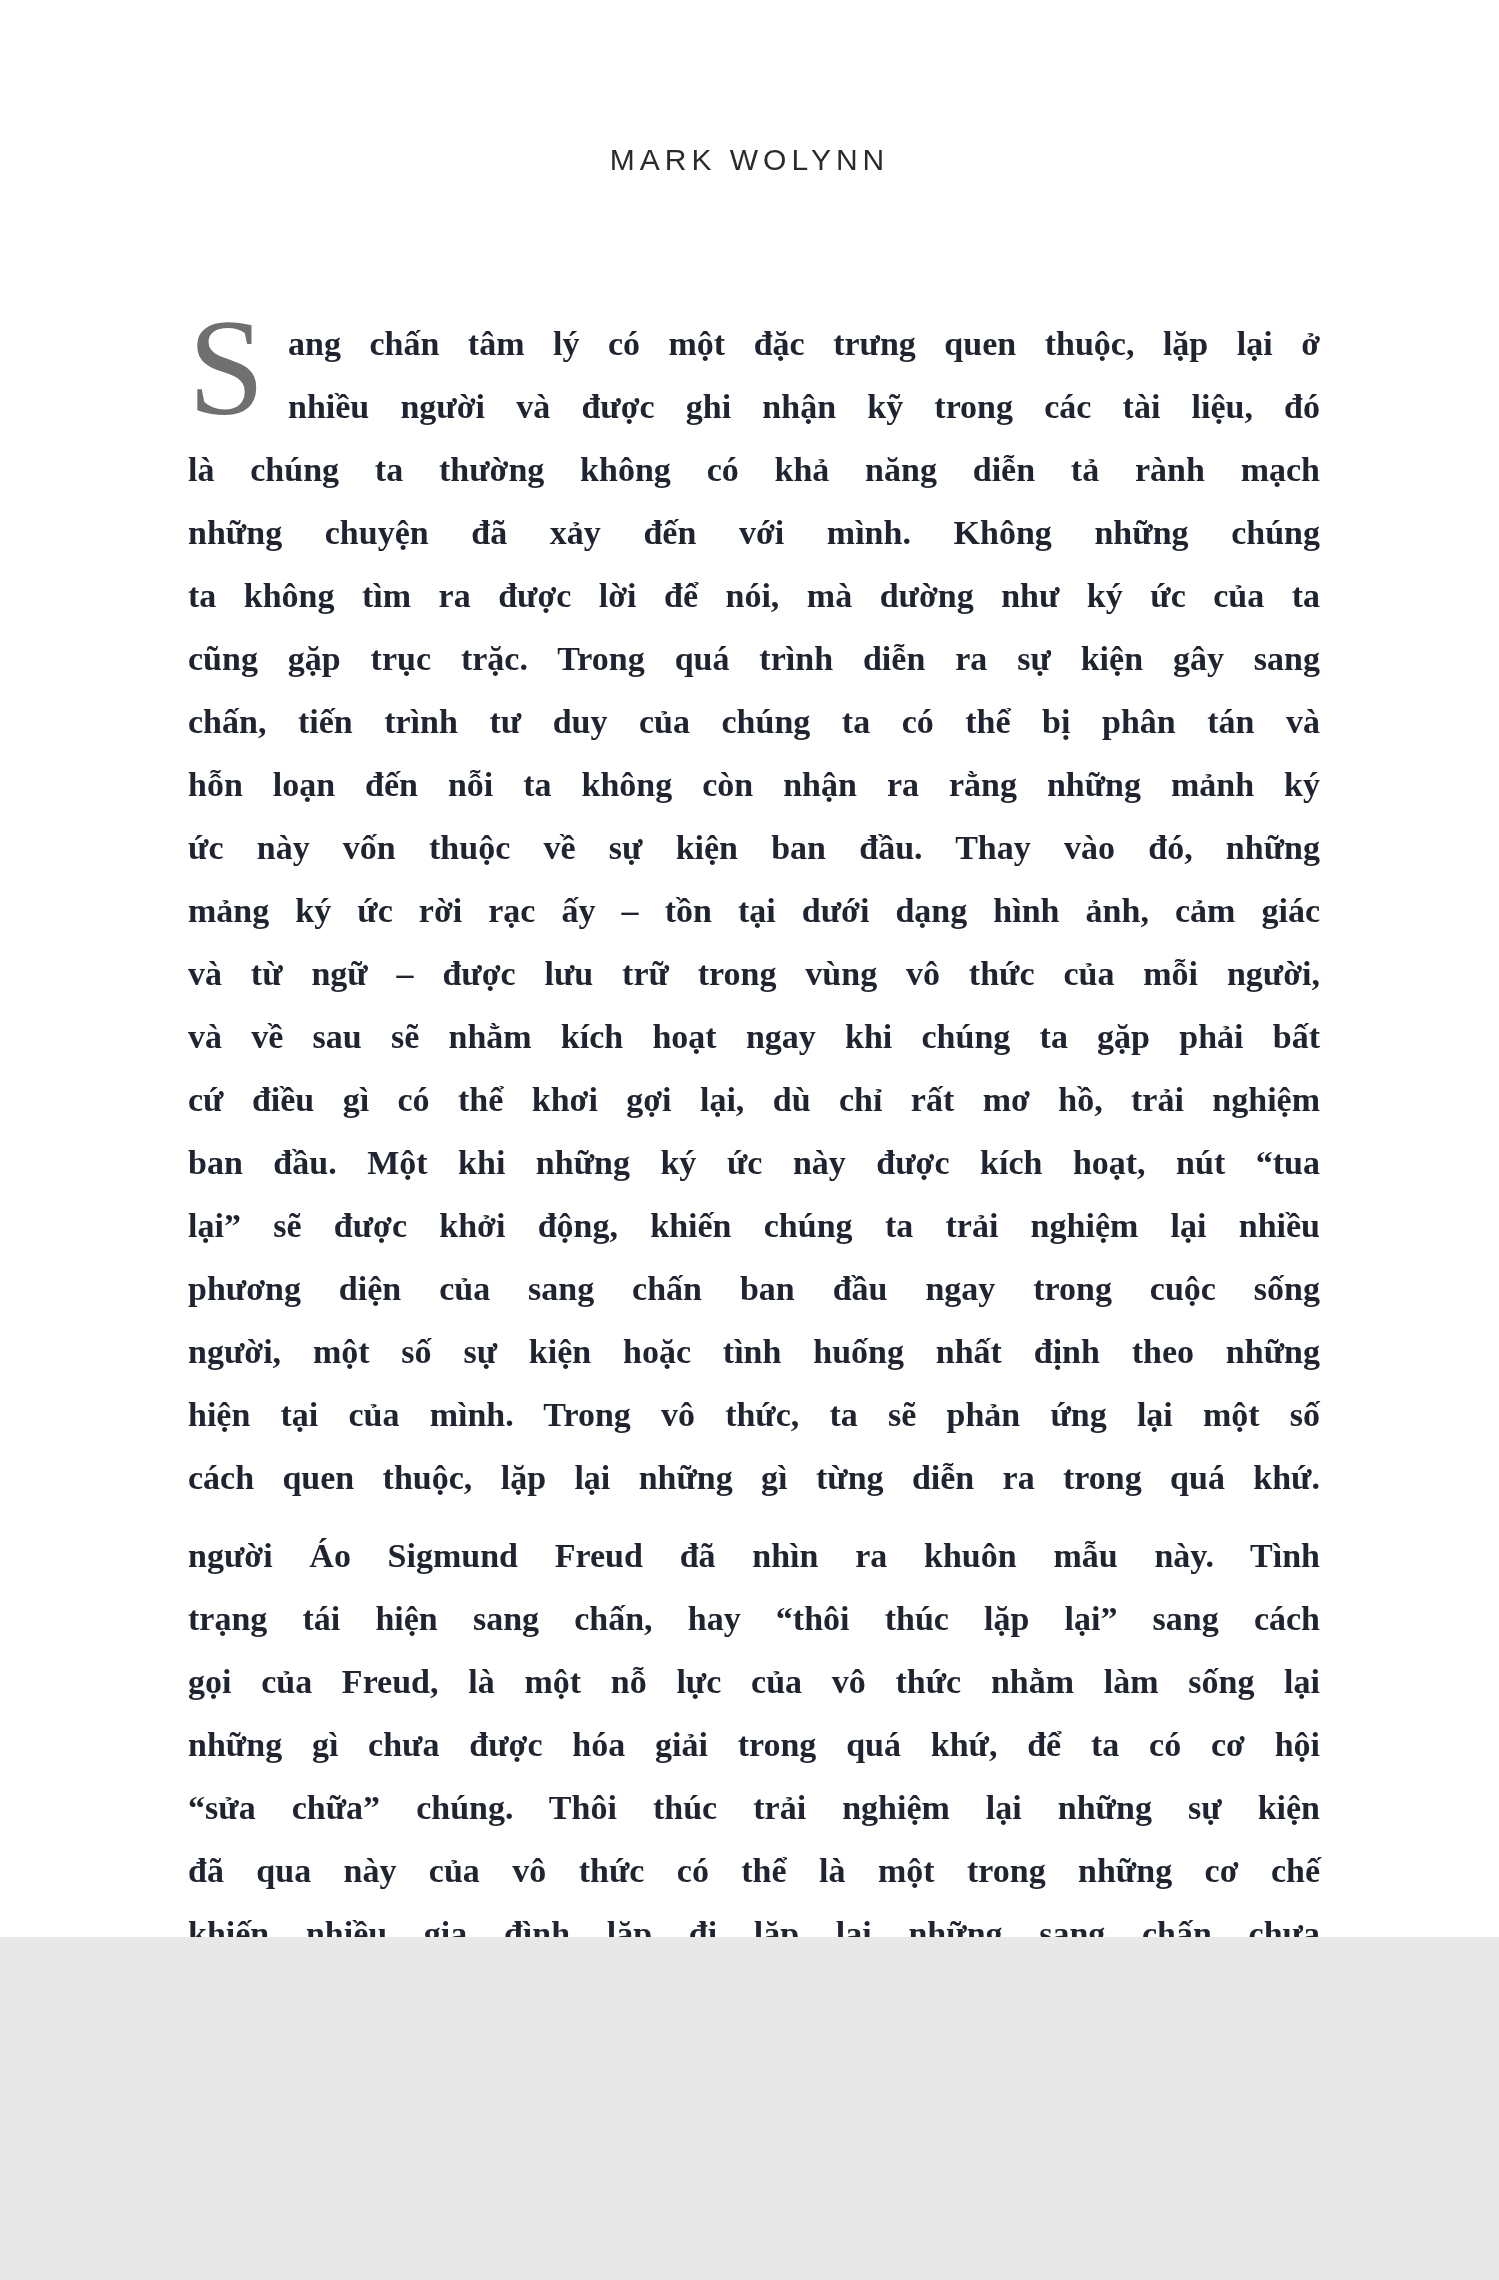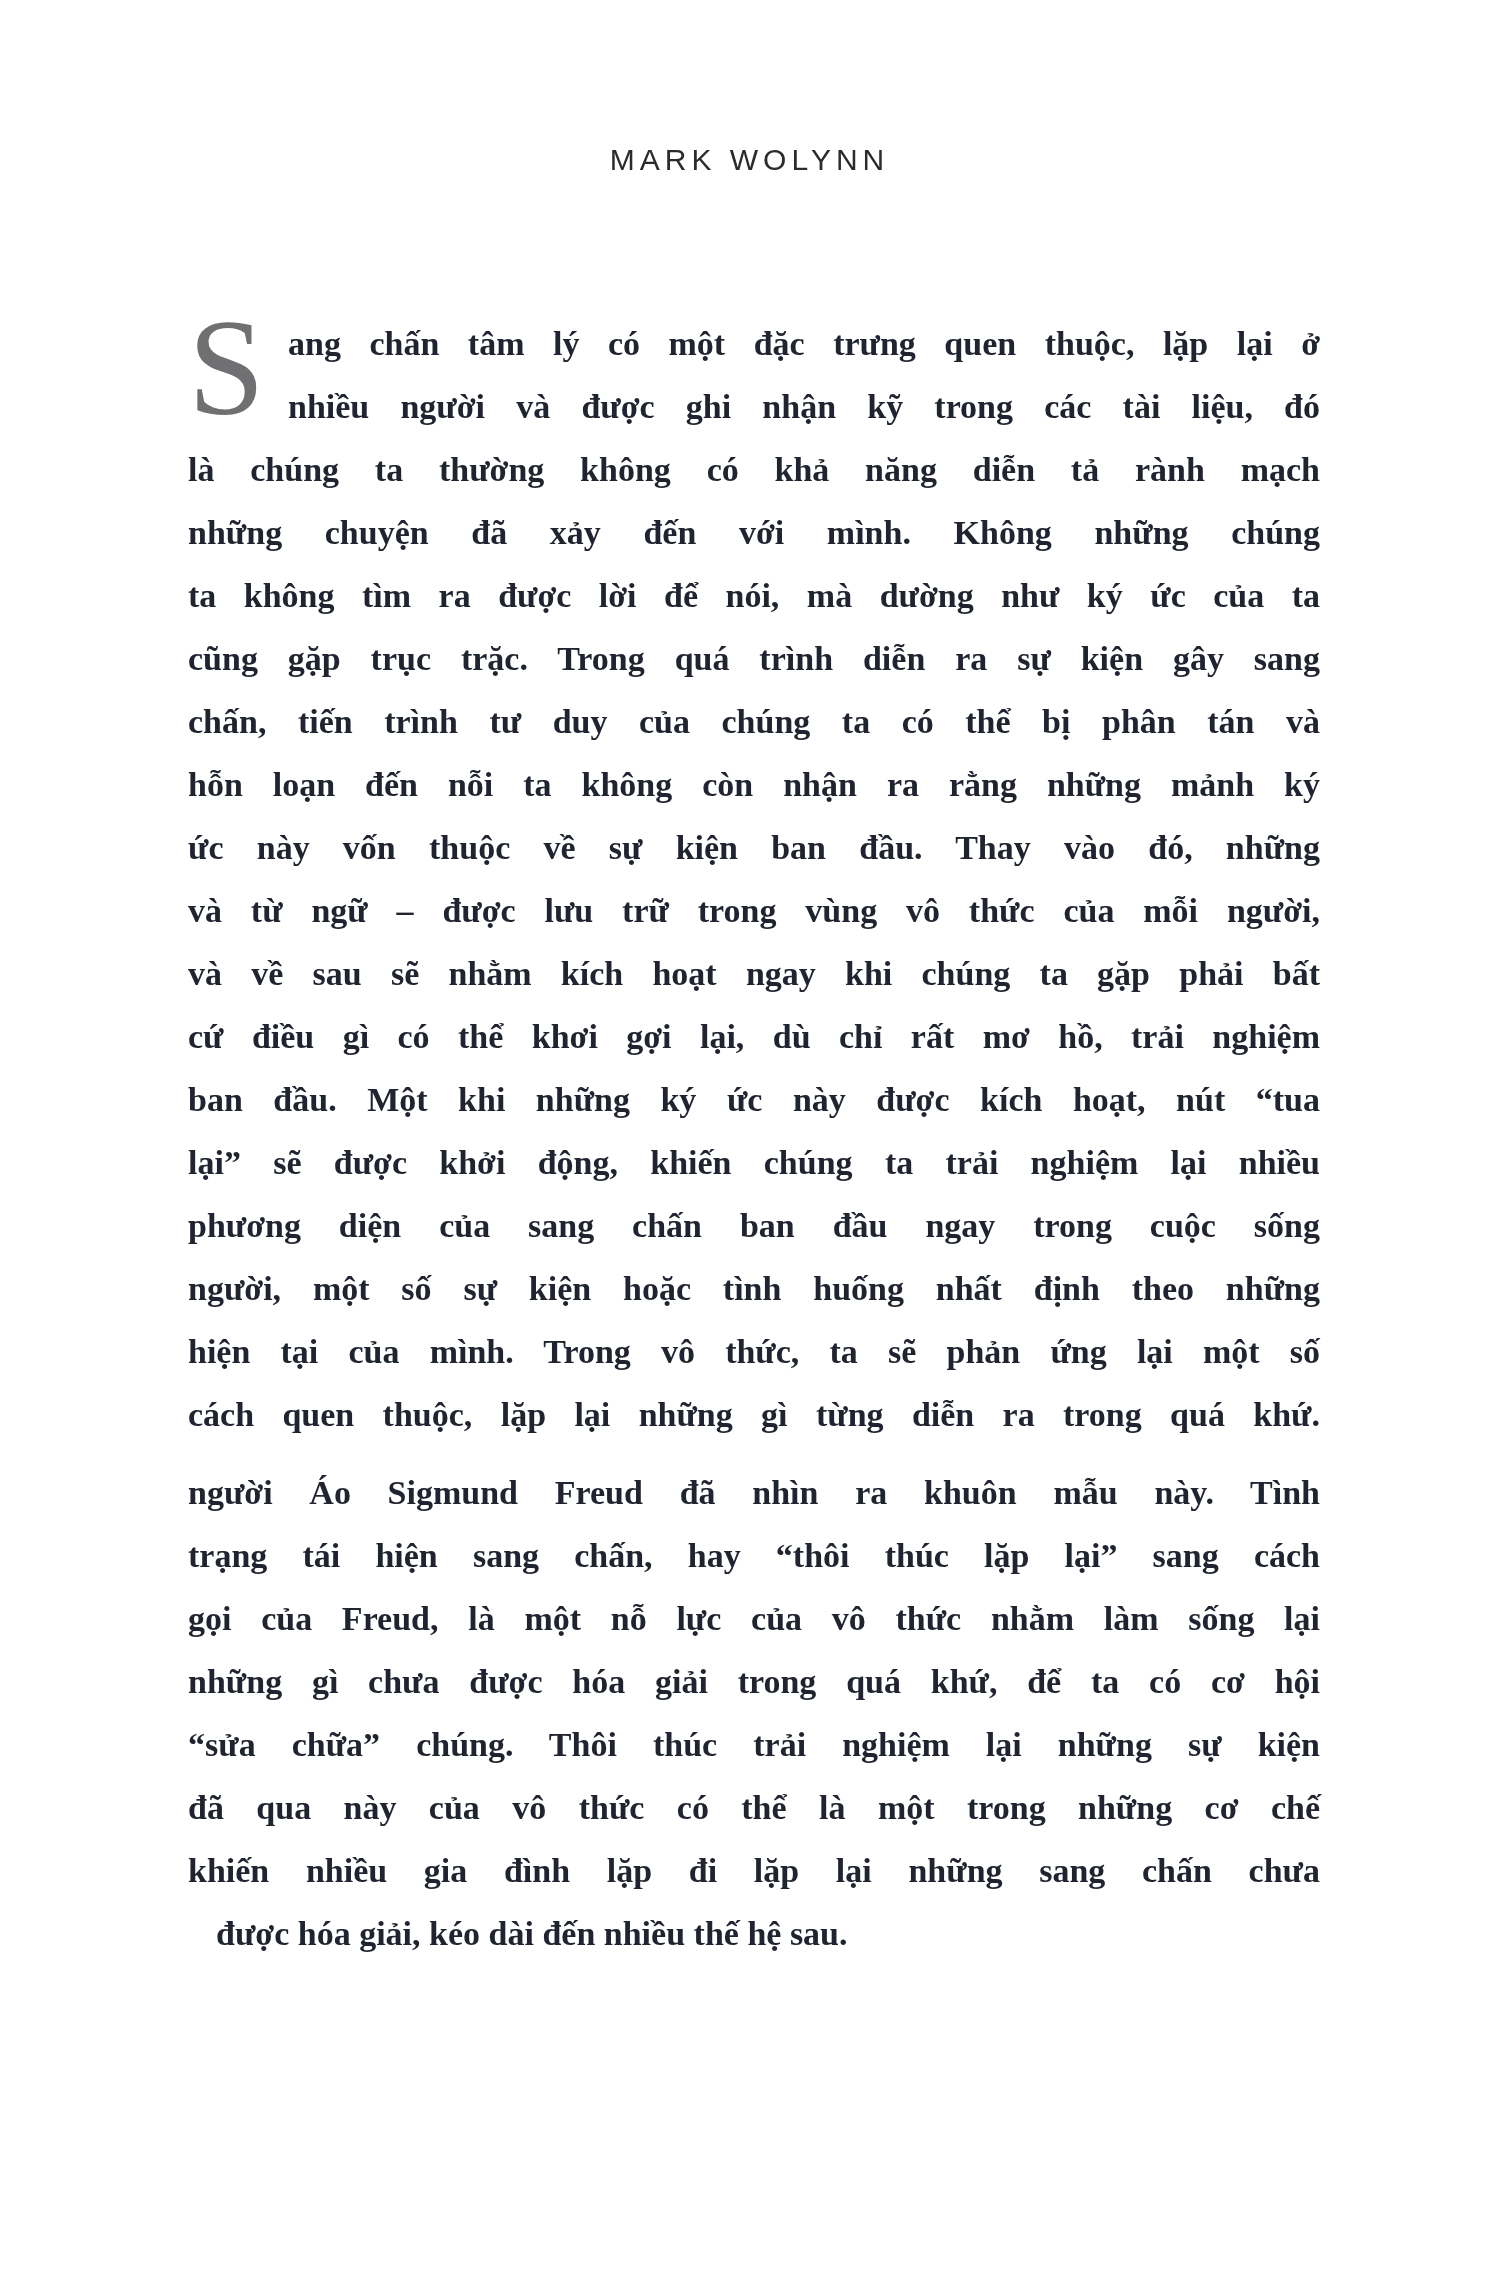--- a/index.html
+++ b/index.html
@@ -1,19 +1,19 @@
 <!DOCTYPE html>
 <html><head>
 <meta charset="utf-8">
 <style>
   html, body { margin: 0; padding: 0; background: #e8e8e8; }
   .page {
     position: relative;
     width: 1499px;
-    height: 2280px;
+    height: 1937px;
     margin: 0 auto;
     background: var(--bg, #ffffff);
     overflow: hidden;
     font-family: "Liberation Serif", "DejaVu Serif", serif;
     color: var(--text, #1f2430);
   }
   .header {
     position: absolute;
     top: 142px;
     left: 0;
@@ -78,20 +78,21 @@
         <span class="dropcap">S</span>
         <div class="line">ang chấn tâm lý có một đặc trưng quen thuộc, lặp lại ở</div>
         <div class="line">nhiều người và được ghi nhận kỹ trong các tài liệu, đó</div>
         <div class="line">là chúng ta thường không có khả năng diễn tả rành mạch</div>
         <div class="line">những chuyện đã xảy đến với mình. Không những chúng</div>
         <div class="line">ta không tìm ra được lời để nói, mà dường như ký ức của ta</div>
         <div class="line">cũng gặp trục trặc. Trong quá trình diễn ra sự kiện gây sang</div>
         <div class="line">chấn, tiến trình tư duy của chúng ta có thể bị phân tán và</div>
         <div class="line">hỗn loạn đến nỗi ta không còn nhận ra rằng những mảnh ký</div>
         <div class="line">ức này vốn thuộc về sự kiện ban đầu. Thay vào đó, những</div>
+        <div class="line">mảng ký ức rời rạc ấy – tồn tại dưới dạng hình ảnh, cảm giác</div>
         <div class="line">và từ ngữ – được lưu trữ trong vùng vô thức của mỗi người,</div>
         <div class="line">và về sau sẽ nhằm kích hoạt ngay khi chúng ta gặp phải bất</div>
         <div class="line">cứ điều gì có thể khơi gợi lại, dù chỉ rất mơ hồ, trải nghiệm</div>
         <div class="line">ban đầu. Một khi những ký ức này được kích hoạt, nút “tua</div>
         <div class="line">lại” sẽ được khởi động, khiến chúng ta trải nghiệm lại nhiều</div>
         <div class="line">phương diện của sang chấn ban đầu ngay trong cuộc sống</div>
         <div class="line">người, một số sự kiện hoặc tình huống nhất định theo những</div>
         <div class="line">hiện tại của mình. Trong vô thức, ta sẽ phản ứng lại một số</div>
         <div class="line">cách quen thuộc, lặp lại những gì từng diễn ra trong quá khứ.</div>
       </div>

